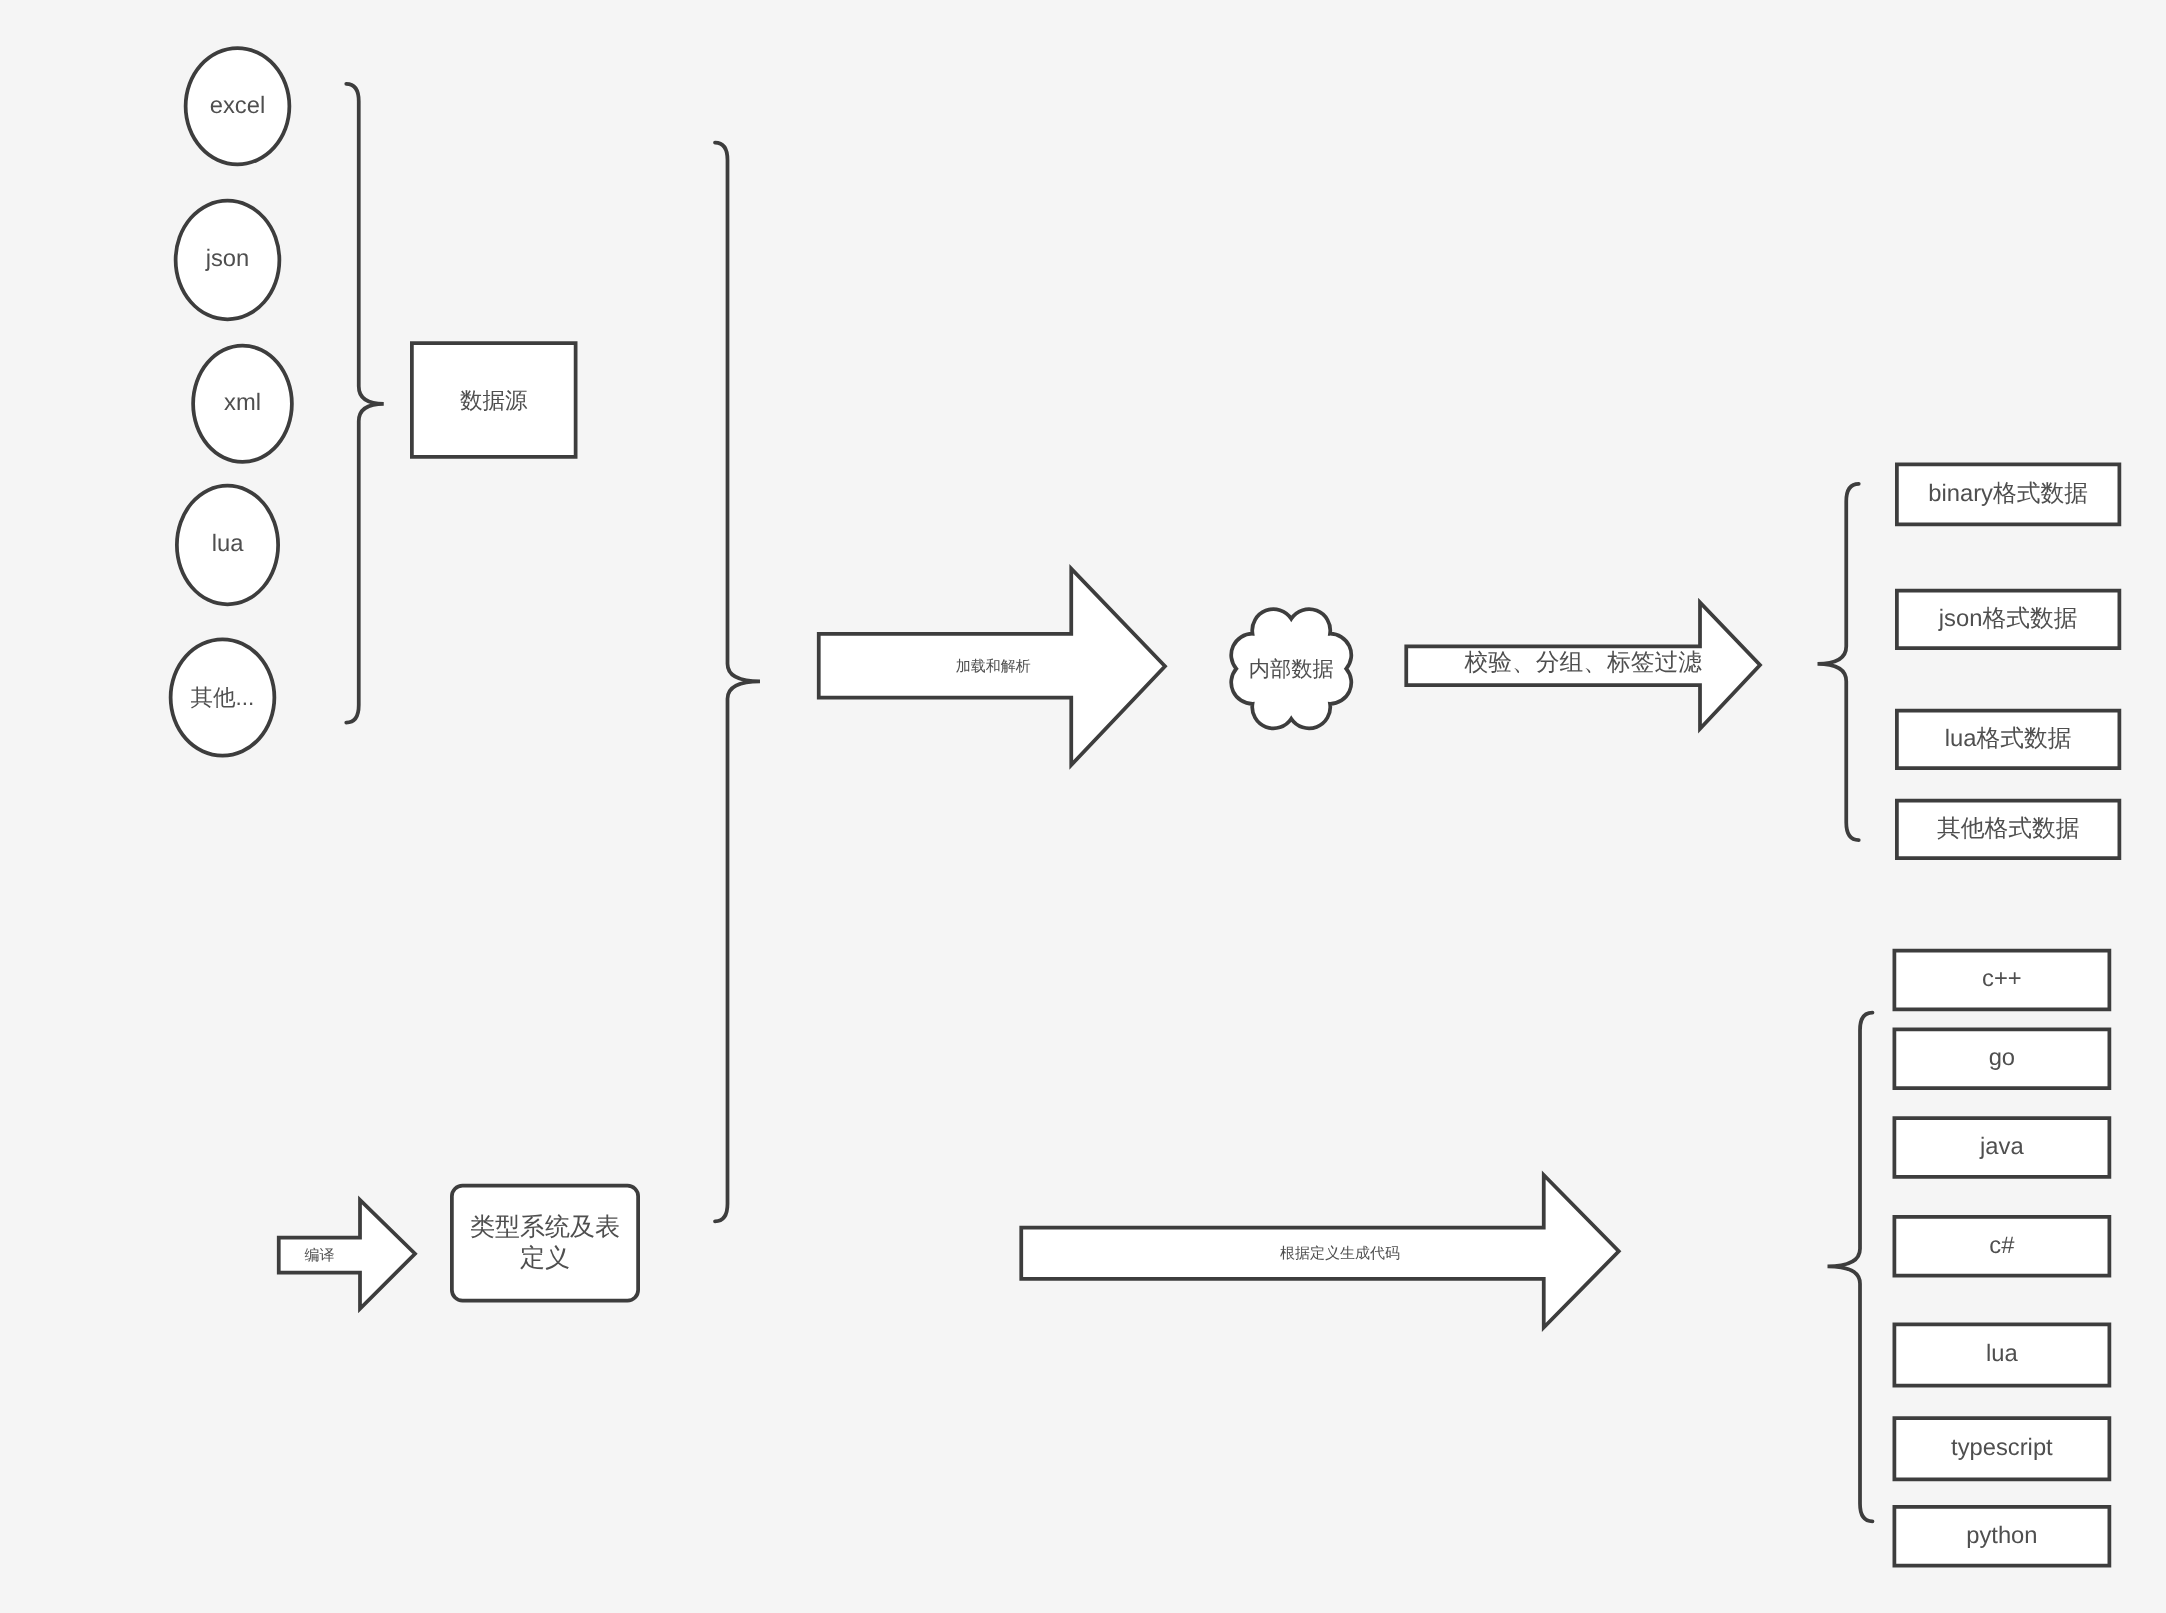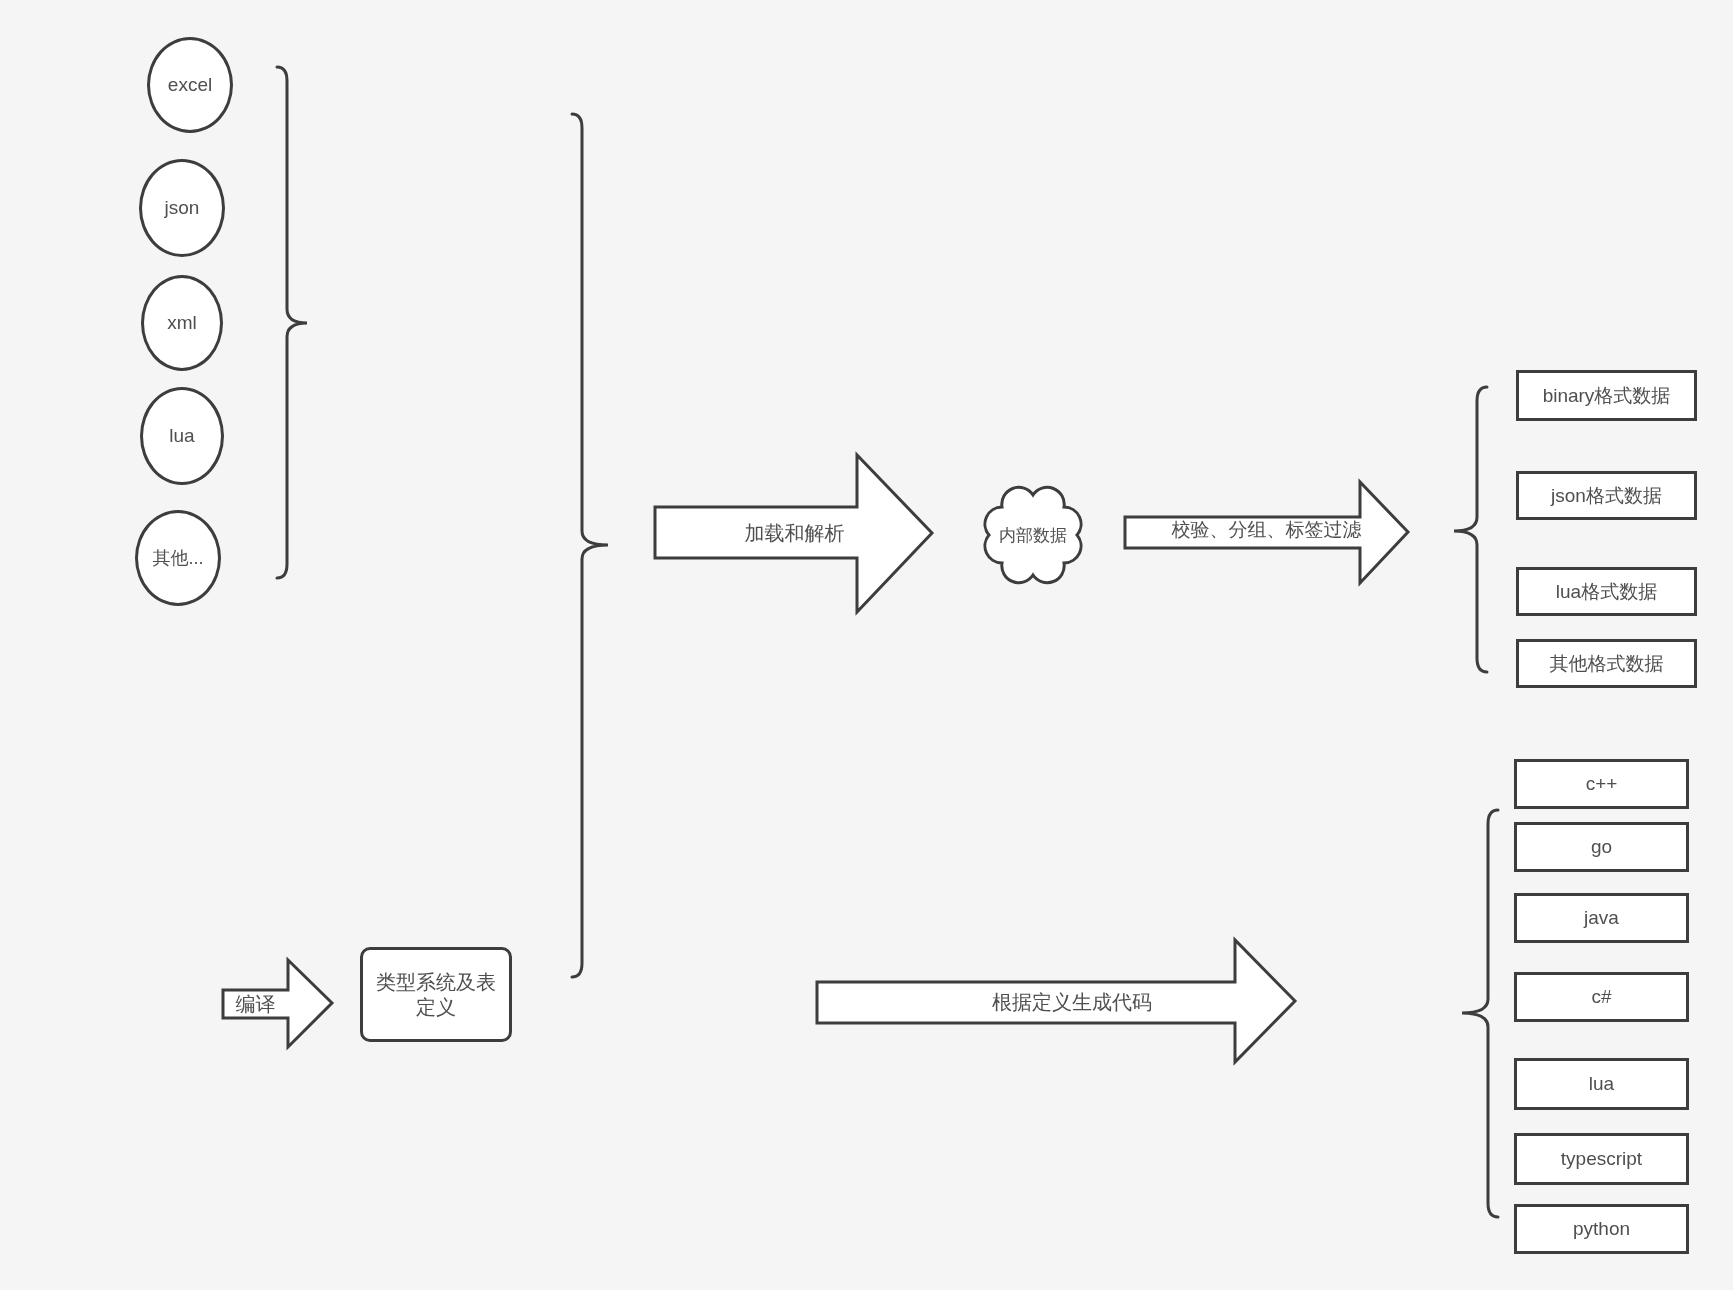--- a/index.html
+++ b/index.html
@@ -37,21 +37,21 @@
   .ellipse { border-radius: 50%; }
   .rounded { border-radius: 10px; }
   .label {
     position: absolute;
     z-index: 2;
     display: flex;
     align-items: center;
     justify-content: center;
     text-align: center;
     color: var(--text);
-    font-size: 20px;
+    font-size: 12px;
     white-space: nowrap;
     background: transparent;
   }
   .fs17 { font-size: 17px; }
   .fs18 { font-size: 18px; }
   .pad { padding: 2px 10px; }
 </style>
 </head>
 <body>
 
@@ -75,24 +75,25 @@
 
     <path class="solid" d="M 223,990 L 288,990 L 288,960 L 332,1003 L 288,1047 L 288,1018 L 223,1018 Z"></path>
 
     <path class="solid" d="M 989,535 A 17 17 0 0 1 1002,507 A 17 17 0 0 1 1033,495 A 17 17 0 0 1 1064,507
          A 17 17 0 0 1 1077,535 A 17 17 0 0 1 1064,563 A 17 17 0 0 1 1033,575
          A 17 17 0 0 1 1002,563 A 17 17 0 0 1 989,535 Z"></path>
   </svg>
 
   <div class="node ellipse" style="left:147px; top:37px;  width:86px; height:96px;">excel</div>
   <div class="node ellipse" style="left:139px; top:159px; width:86px; height:98px;text-align:center;">json</div>
-  <div class="node ellipse" style="left:141px; top:275px; width:82px; height:96px;">xml</div>
+  <div class="node ellipse" style="left:153px; top:275px; width:82px; height:96px;">xml</div>
   <div class="node ellipse" style="left:140px; top:387px; width:84px; height:98px;">lua</div>
   <div class="node ellipse fs18" style="left:135px; top:510px; width:86px; height:96px;">其他...</div>
 
+  <div class="node fs18" style="left:328px; top:273px; width:134px; height:94px;">数据源</div>
 
   <div class="label" style="left:657px; top:517px; width:275px; height:32px;">加载和解析</div>
   <div class="label" style="left:1125px; top:518px; width:283px; height:24px; font-size:19px;">校验、分组、标签过滤</div>
   <div class="label" style="left:817px; top:985px; width:478px; height:34px;padding-left:32px;">根据定义生成代码</div>
   <div class="label" style="left:203px; top:989px; width:105px; height:30px;">编译</div>
 
   <div class="label fs17" style="left:983px; top:519px; width:100px; height:32px;">内部数据</div>
 
   <div class="node" style="left:1516px; top:370px; width:181px; height:51px;">binary格式数据</div>
   <div class="node" style="left:1516px; top:471px; width:181px; height:49px;">json格式数据</div>

